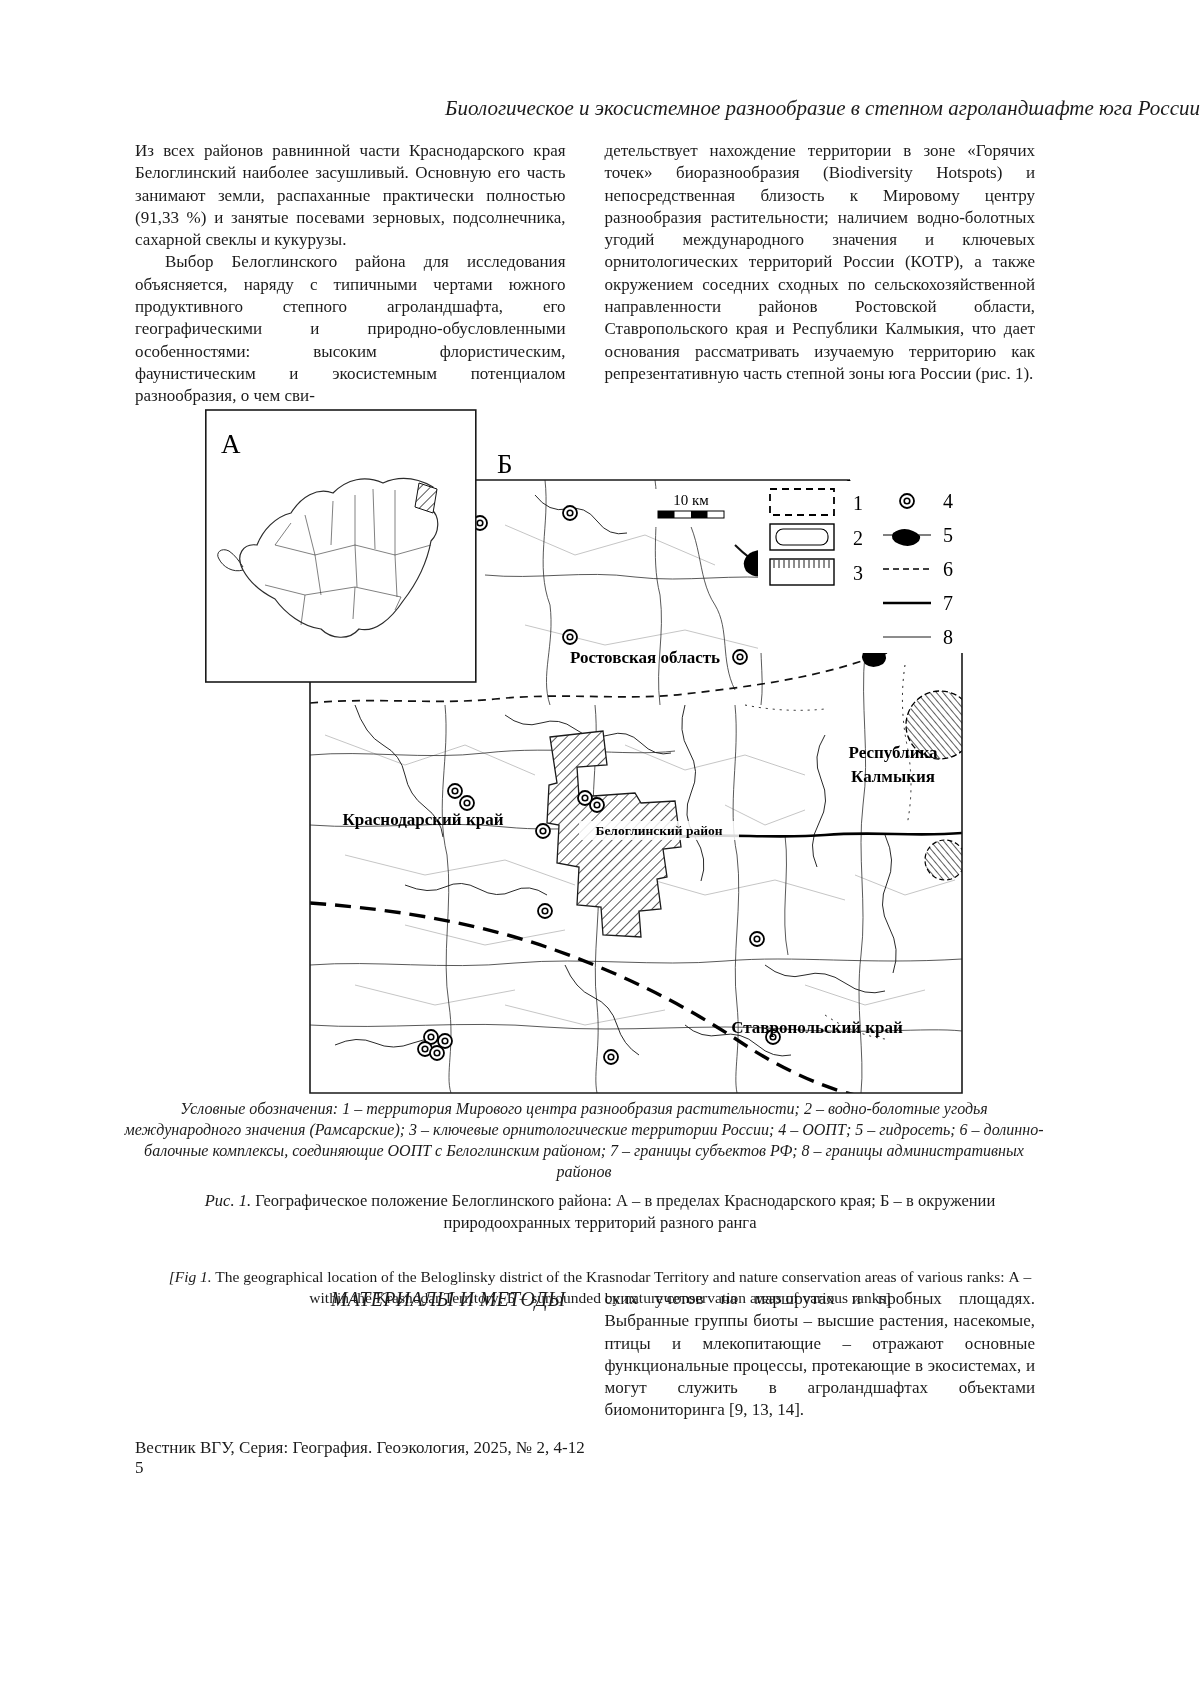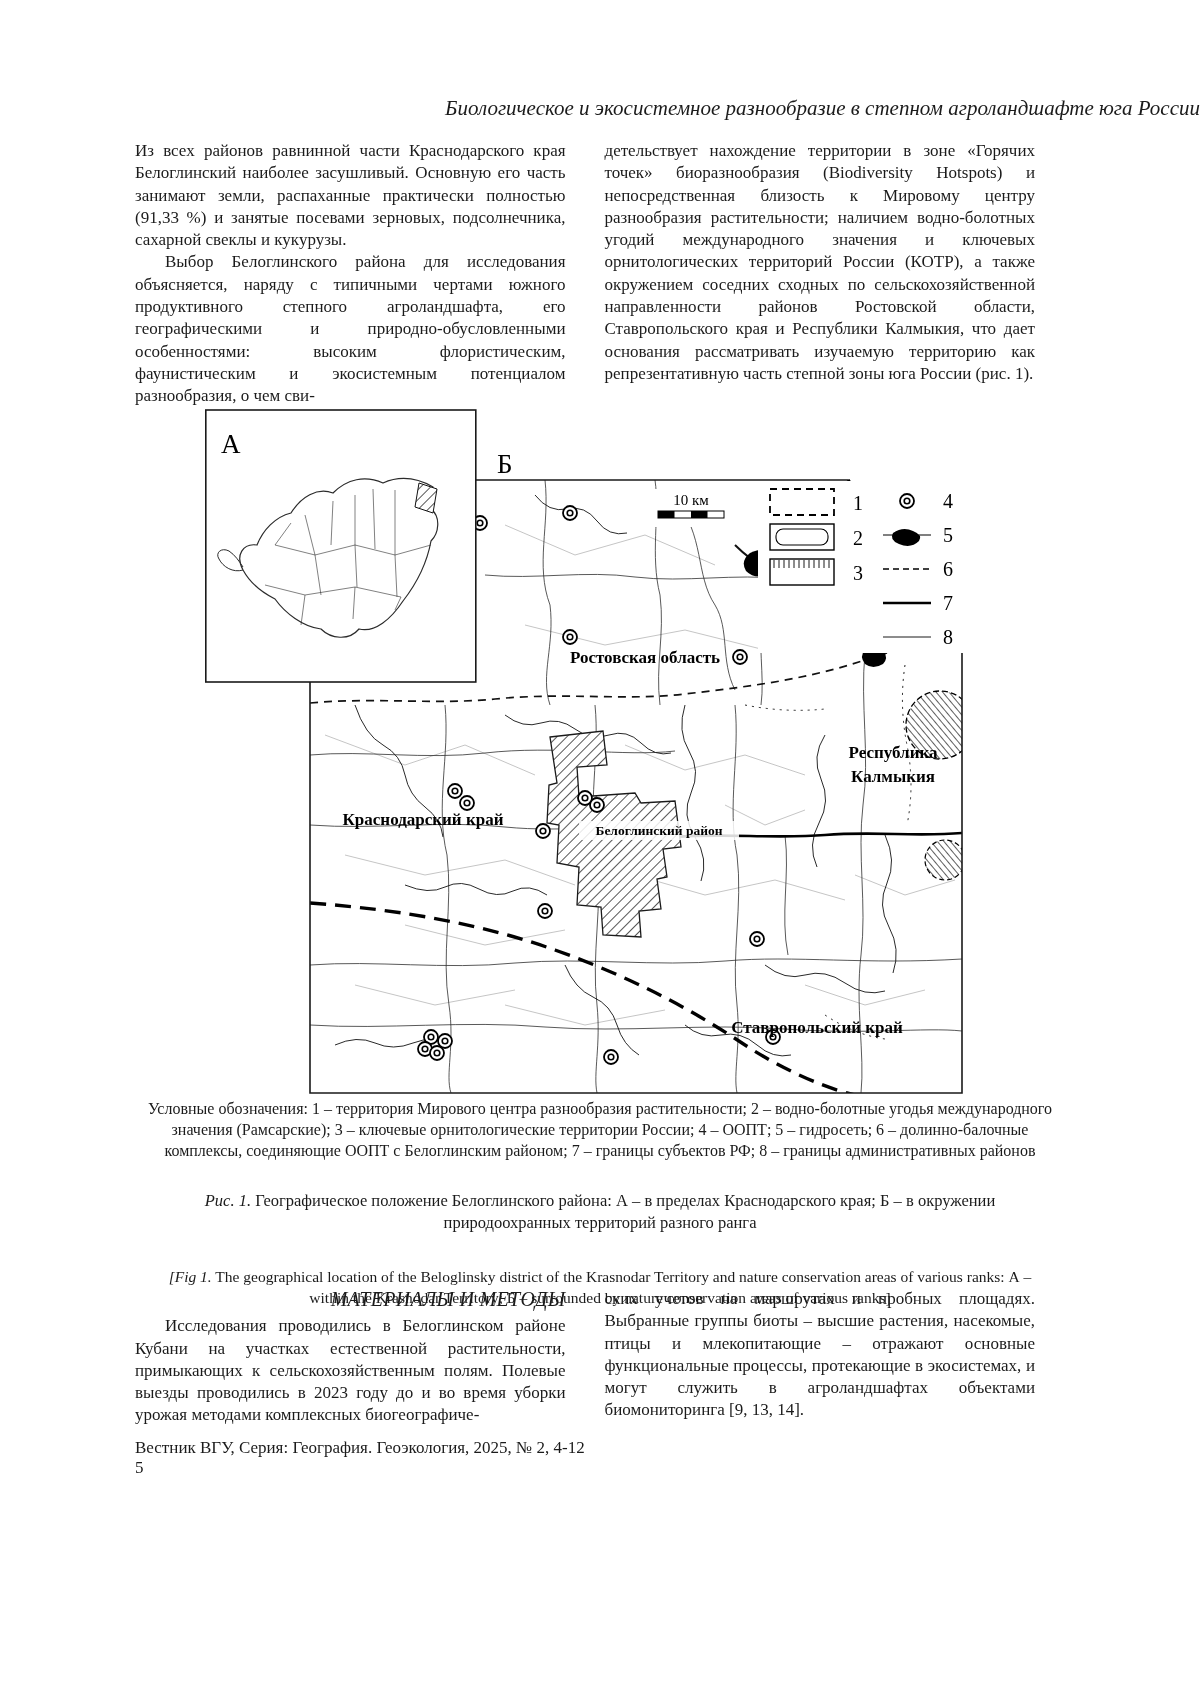--- a/index.html
+++ b/index.html
@@ -11,22 +11,22 @@
     position:absolute;top:96px;left:0;width:100%;text-align:right;
     font-style:italic;font-size:21px;
   }
   .cols{position:absolute;left:135px;width:900px;display:flex;gap:39px;}
   .intro{top:140px;}
   .col{width:435px;text-align:justify;font-size:17px;line-height:22.3px;}
   .col p{margin:0;}
   .col p.indent{text-indent:30px;}
   .figure-wrap{position:absolute;left:205px;top:405px;width:760px;height:690px;}
   .legend-caption{
-    position:absolute;top:1098px;left:140px;width:920px;text-align:center;
-    font-size:16px;line-height:21px;
+    position:absolute;top:1098px;left:124px;width:920px;text-align:center;
+    font-style:italic;font-size:16px;line-height:21px;
   }
   .fig-caption{
     position:absolute;top:1190px;left:180px;width:840px;text-align:center;
     font-size:16.5px;line-height:21.5px;
   }
   .fig-caption .lbl{font-style:italic;}
   .fig-caption-en{
     position:absolute;top:1240px;left:150px;width:900px;text-align:center;
     font-size:15.5px;line-height:20.5px;margin-top:27px;
   }
@@ -281,21 +281,20 @@
   <span class="lbl">Рис. 1.</span><span> Географическое положение Белоглинского района: А – в пределах Краснодарского края; Б – в окружении природоохранных территорий разного ранга</span>
 </div>
 
 <div class="fig-caption-en">
   <span class="lbl">[Fig 1.</span><span> The geographical location of the Beloglinsky district of the Krasnodar Territory and nature conservation areas of various ranks:  А – within the Krasnodar Territory; Б – surrounded by nature conservation areas of various ranks]</span>
 </div>
 
 <div class="cols methods">
   <div class="col">
     <h2 class="methods-heading">МАТЕРИАЛЫ И МЕТОДЫ</h2>
-    <p class="indent">Исследования проводились в Белоглинском районе Кубани на участках естественной растительности, примыкающих к сельскохозяйственным полям. Полевые выезды проводились в 2023 году до и во время уборки урожая методами комплексных биогеографиче-</p>
   </div>
   <div class="col">
     <p>ских учетов на маршрутах и пробных площадях. Выбранные группы биоты – высшие растения, насекомые, птицы и млекопитающие – отражают основные функциональные процессы, протекающие в экосистемах, и могут служить в агроландшафтах объектами биомониторинга [9, 13, 14].</p>
   </div>
 </div>
 
 <div class="footer">
   <span>Вестник ВГУ, Серия: География. Геоэкология, 2025, № 2, 4-12</span>
   <span>5</span>
 </div>

